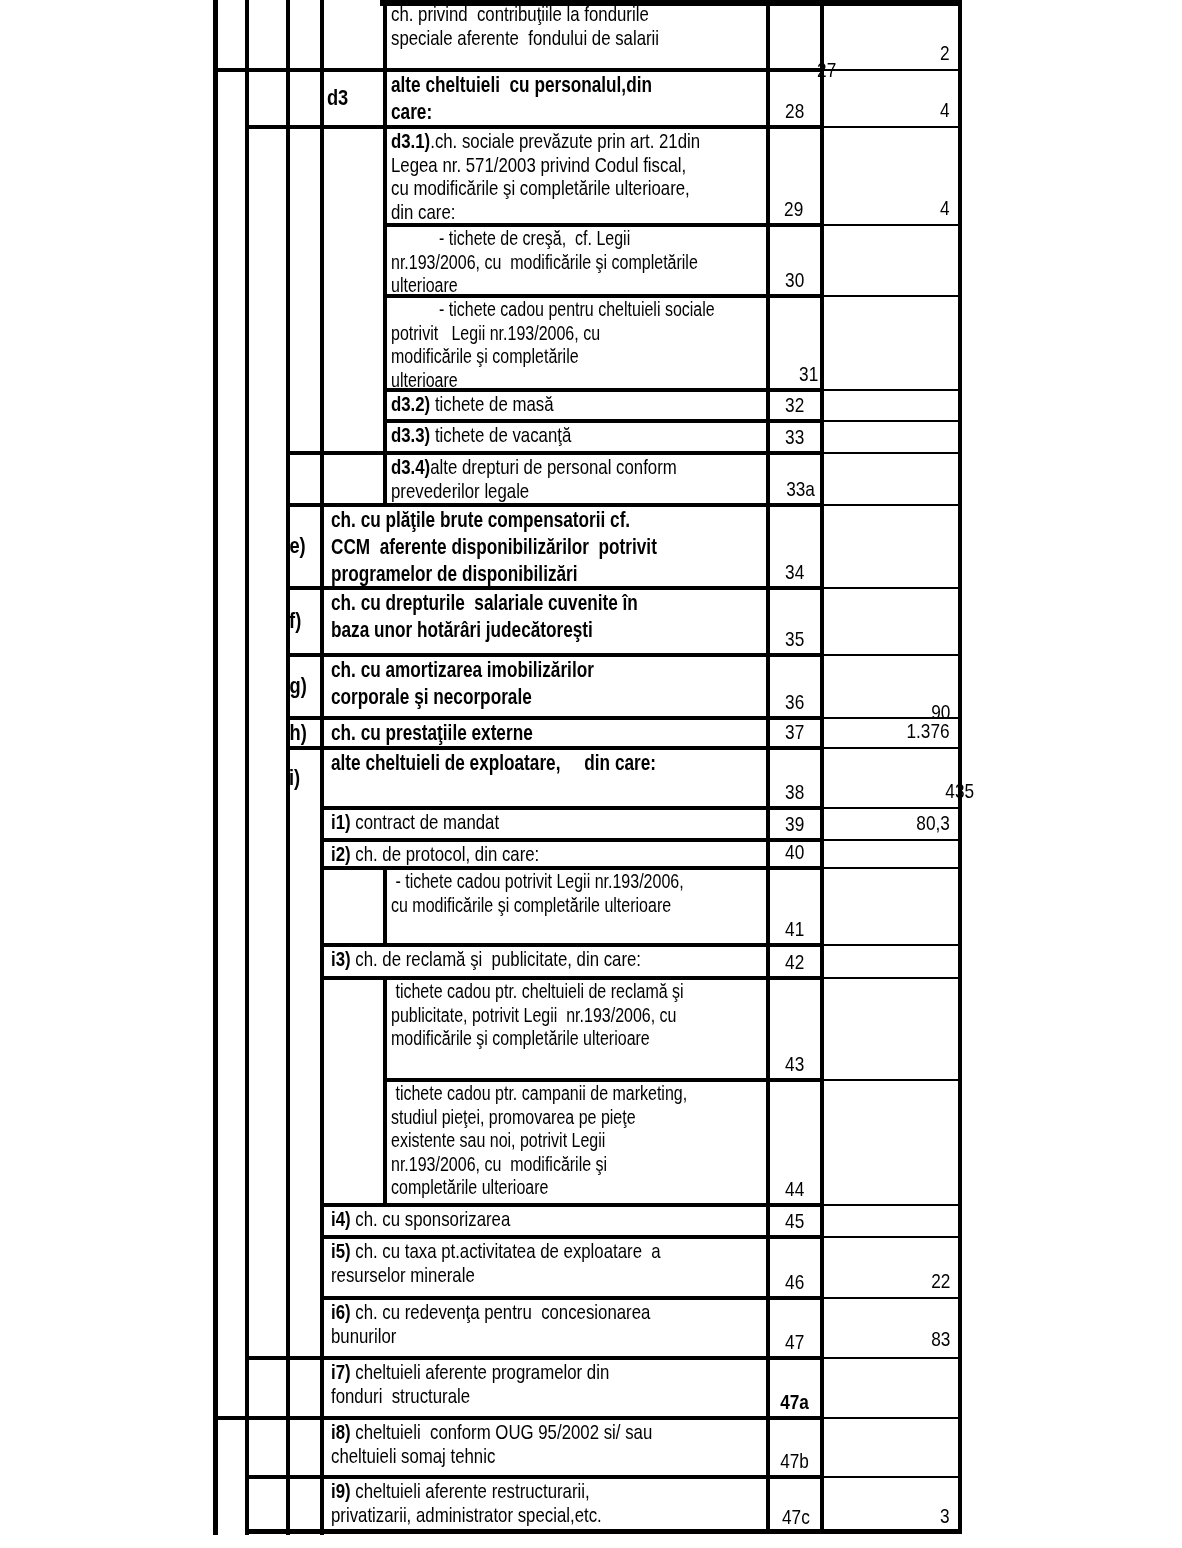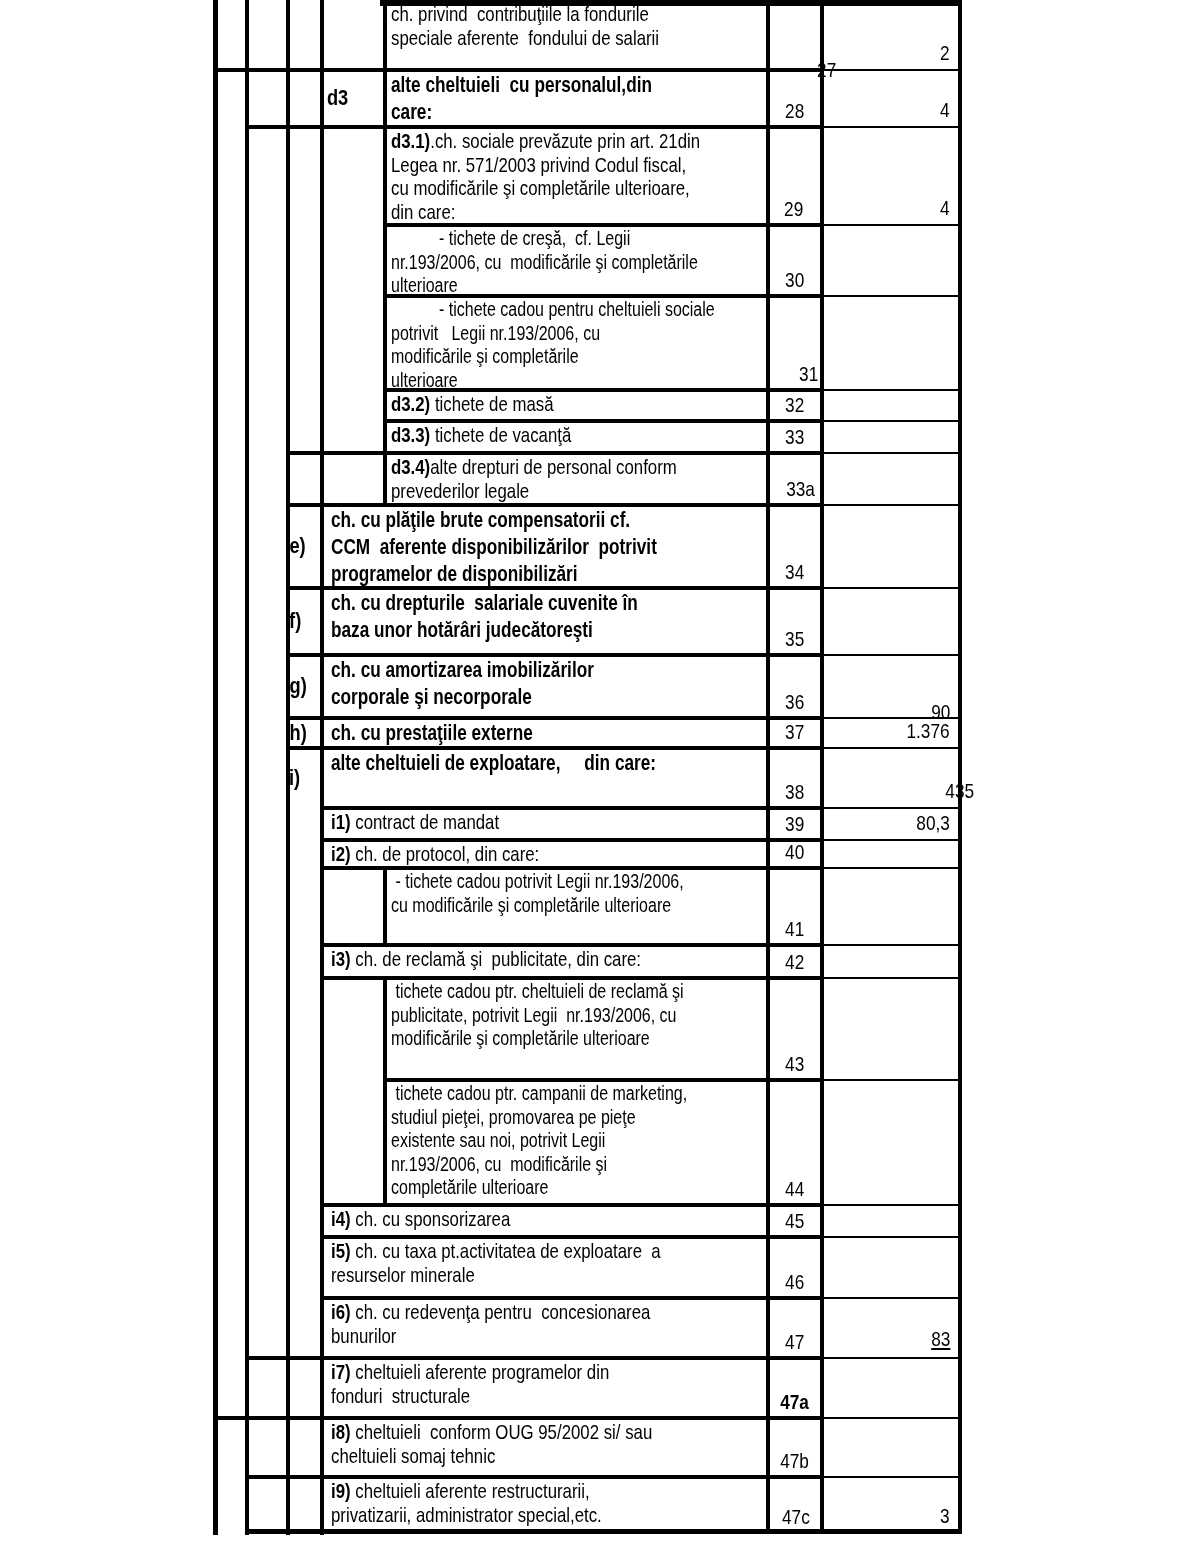--- a/index.html
+++ b/index.html
@@ -254,28 +254,31 @@
     <div class="cell valcell" style="left: 824px; top: 1205px; width: 134px; height: 32px;">
       <span></span>
     </div>
     <div class="bline" style="left: 322px; top: 1235px; width: 502px; height: 4px;"></div>
     <div class="bline" style="left: 822px; top: 1236px; width: 136px; height: 2px;"></div>
     <div class="cell desc" style="left: 331px; top: 1239px; width: 541px; height: 57px;"><b>i5)</b><span> ch. cu taxa pt.activitatea de exploatare  a
 resurselor minerale</span></div>
     <div class="cell numcell" style="left: 770px; top: 1237px; width: 50px; height: 61px;">
       <span>46</span>
     </div>
+    <div class="cell valcell" style="left: 824px; top: 1237px; width: 134px; height: 61px;">
+      <span>22</span>
+    </div>
     <div class="bline" style="left: 322px; top: 1296px; width: 502px; height: 4px;"></div>
     <div class="bline" style="left: 822px; top: 1297px; width: 136px; height: 2px;"></div>
     <div class="cell desc" style="left: 331px; top: 1300px; width: 541px; height: 56px;"><b>i6)</b><span> ch. cu redevenţa pentru  concesionarea
 bunurilor</span></div>
     <div class="cell numcell" style="left: 770px; top: 1298px; width: 50px; height: 60px;">
       <span>47</span>
     </div>
-    <div class="cell valcell" style="left: 824px; top: 1298px; width: 134px; height: 58px; text-decoration: underline;">
+    <div class="cell valcell" style="left: 824px; top: 1298px; width: 134px; height: 58px;">
       <span>83</span>
     </div>
     <div class="bline" style="left: 247px; top: 1356px; width: 577px; height: 4px;"></div>
     <div class="bline" style="left: 822px; top: 1357px; width: 136px; height: 2px;"></div>
     <div class="cell desc" style="left: 331px; top: 1360px; width: 541px; height: 56px;"><b>i7)</b><span> cheltuieli aferente programelor din
 fonduri  structurale</span></div>
     <div class="cell numcell" style="left: 770px; top: 1358px; width: 50px; height: 60px; font-weight: bold;">
       <span>47a</span>
     </div>
     <div class="cell valcell" style="left: 824px; top: 1358px; width: 134px; height: 60px;">

